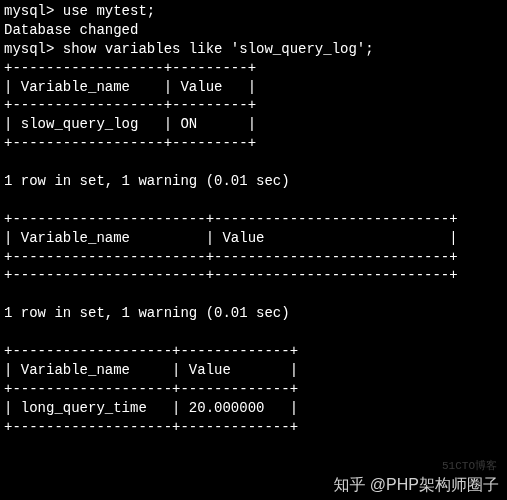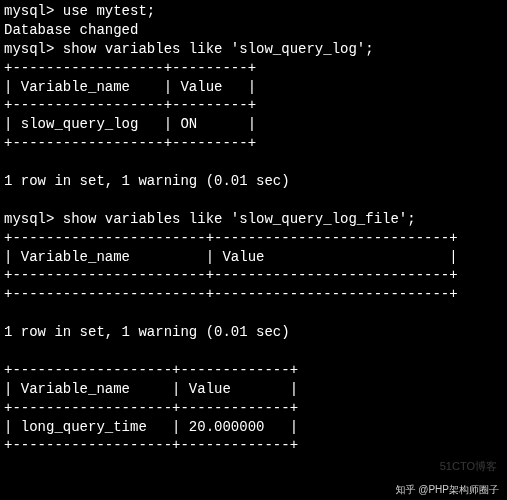--- a/index.html
+++ b/index.html
@@ -15,47 +15,46 @@
       overflow: hidden;
       position: relative;
     }
     .line { white-space: pre; }
     .watermark1 {
       position: absolute;
       right: 10px;
       bottom: 26px;
       color: rgba(160,160,160,0.35);
       font-size: 11px;
-      font-family: Liberation Sans, sans-serif;
+      font-family: Liberation Mono, monospace;
     }
     .watermark2 {
       position: absolute;
       right: 8px;
       bottom: 4px;
       color: #d0d0d0;
-      font-size: 10px;
+      font-size: 16px;
       font-family: sans-serif;
     }
   </style>
 </head>
 <body>
 
 <div id="terminal">
     <div class="line">mysql&gt; use mytest;</div>
     <div class="line">Database changed</div>
     <div class="line">mysql&gt; show variables like 'slow_query_log';</div>
     <div class="line">+------------------+---------+</div>
     <div class="line">| Variable_name    | Value   |</div>
     <div class="line">+------------------+---------+</div>
     <div class="line">| slow_query_log   | ON      |</div>
     <div class="line">+------------------+---------+</div>
     <div class="line">&nbsp;</div>
     <div class="line">1 row in set, 1 warning (0.01 sec)</div>
     <div class="line">&nbsp;</div>
-    <div class="line">mysql&gt; show variables like 'slow_query_log_file';</div>
     <div class="line">+-----------------------+----------------------------+</div>
     <div class="line">| Variable_name         | Value                      |</div>
     <div class="line">+-----------------------+----------------------------+</div>
     <div class="line">+-----------------------+----------------------------+</div>
     <div class="line">&nbsp;</div>
     <div class="line">1 row in set, 1 warning (0.01 sec)</div>
     <div class="line">&nbsp;</div>
     <div class="line">+-------------------+-------------+</div>
     <div class="line">| Variable_name     | Value       |</div>
     <div class="line">+-------------------+-------------+</div>

